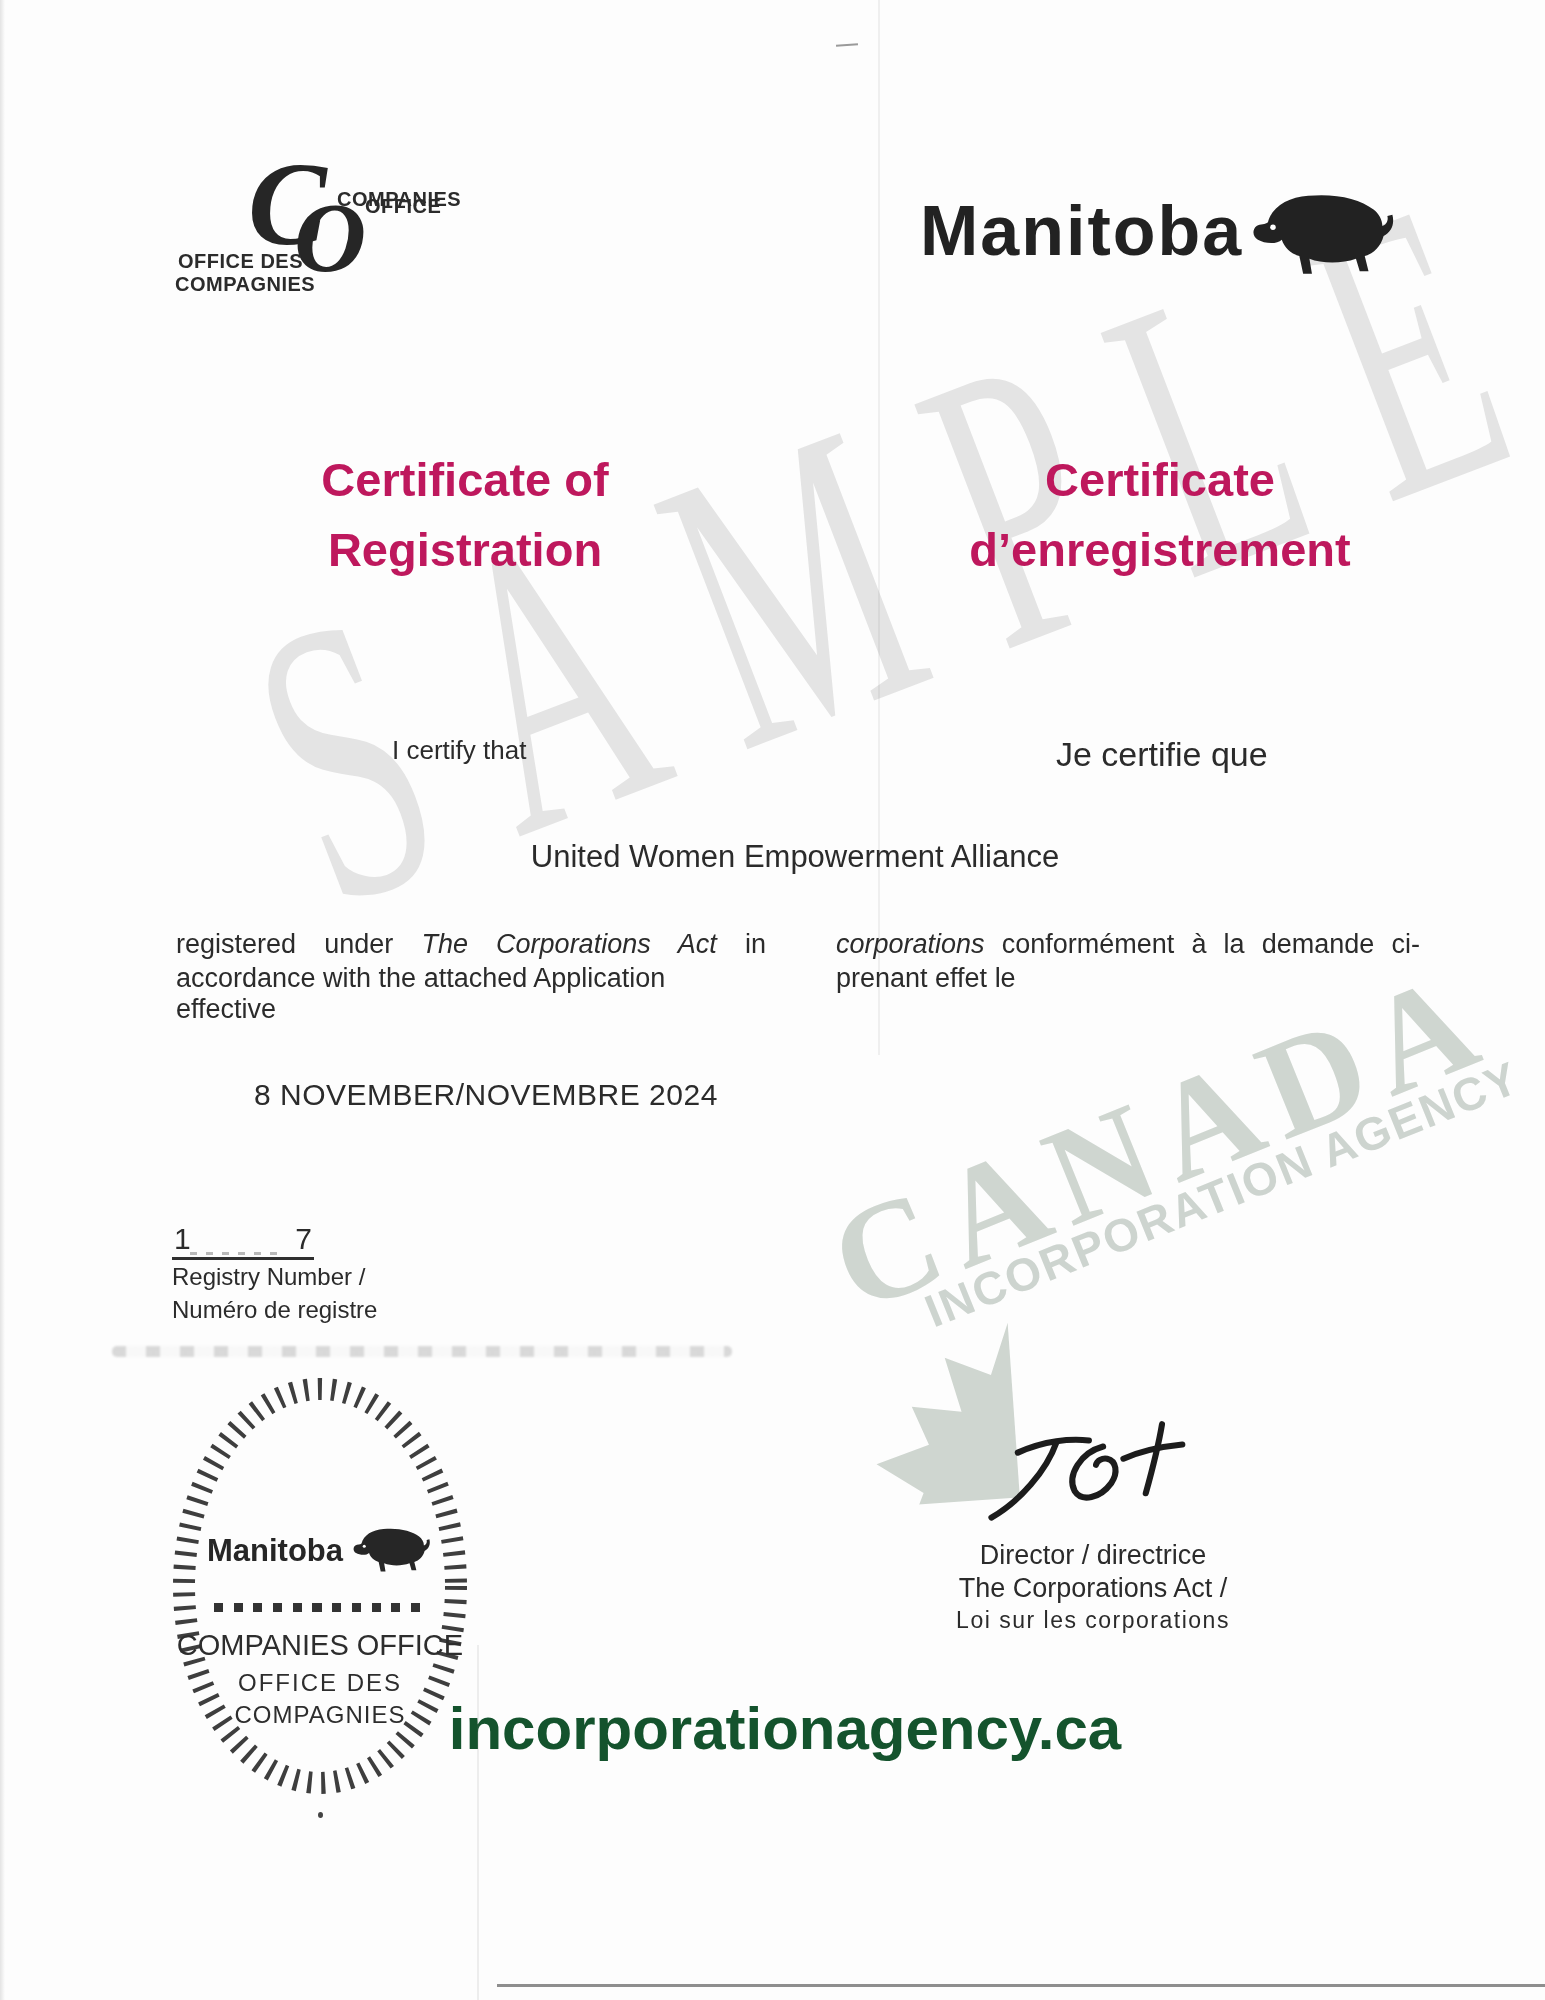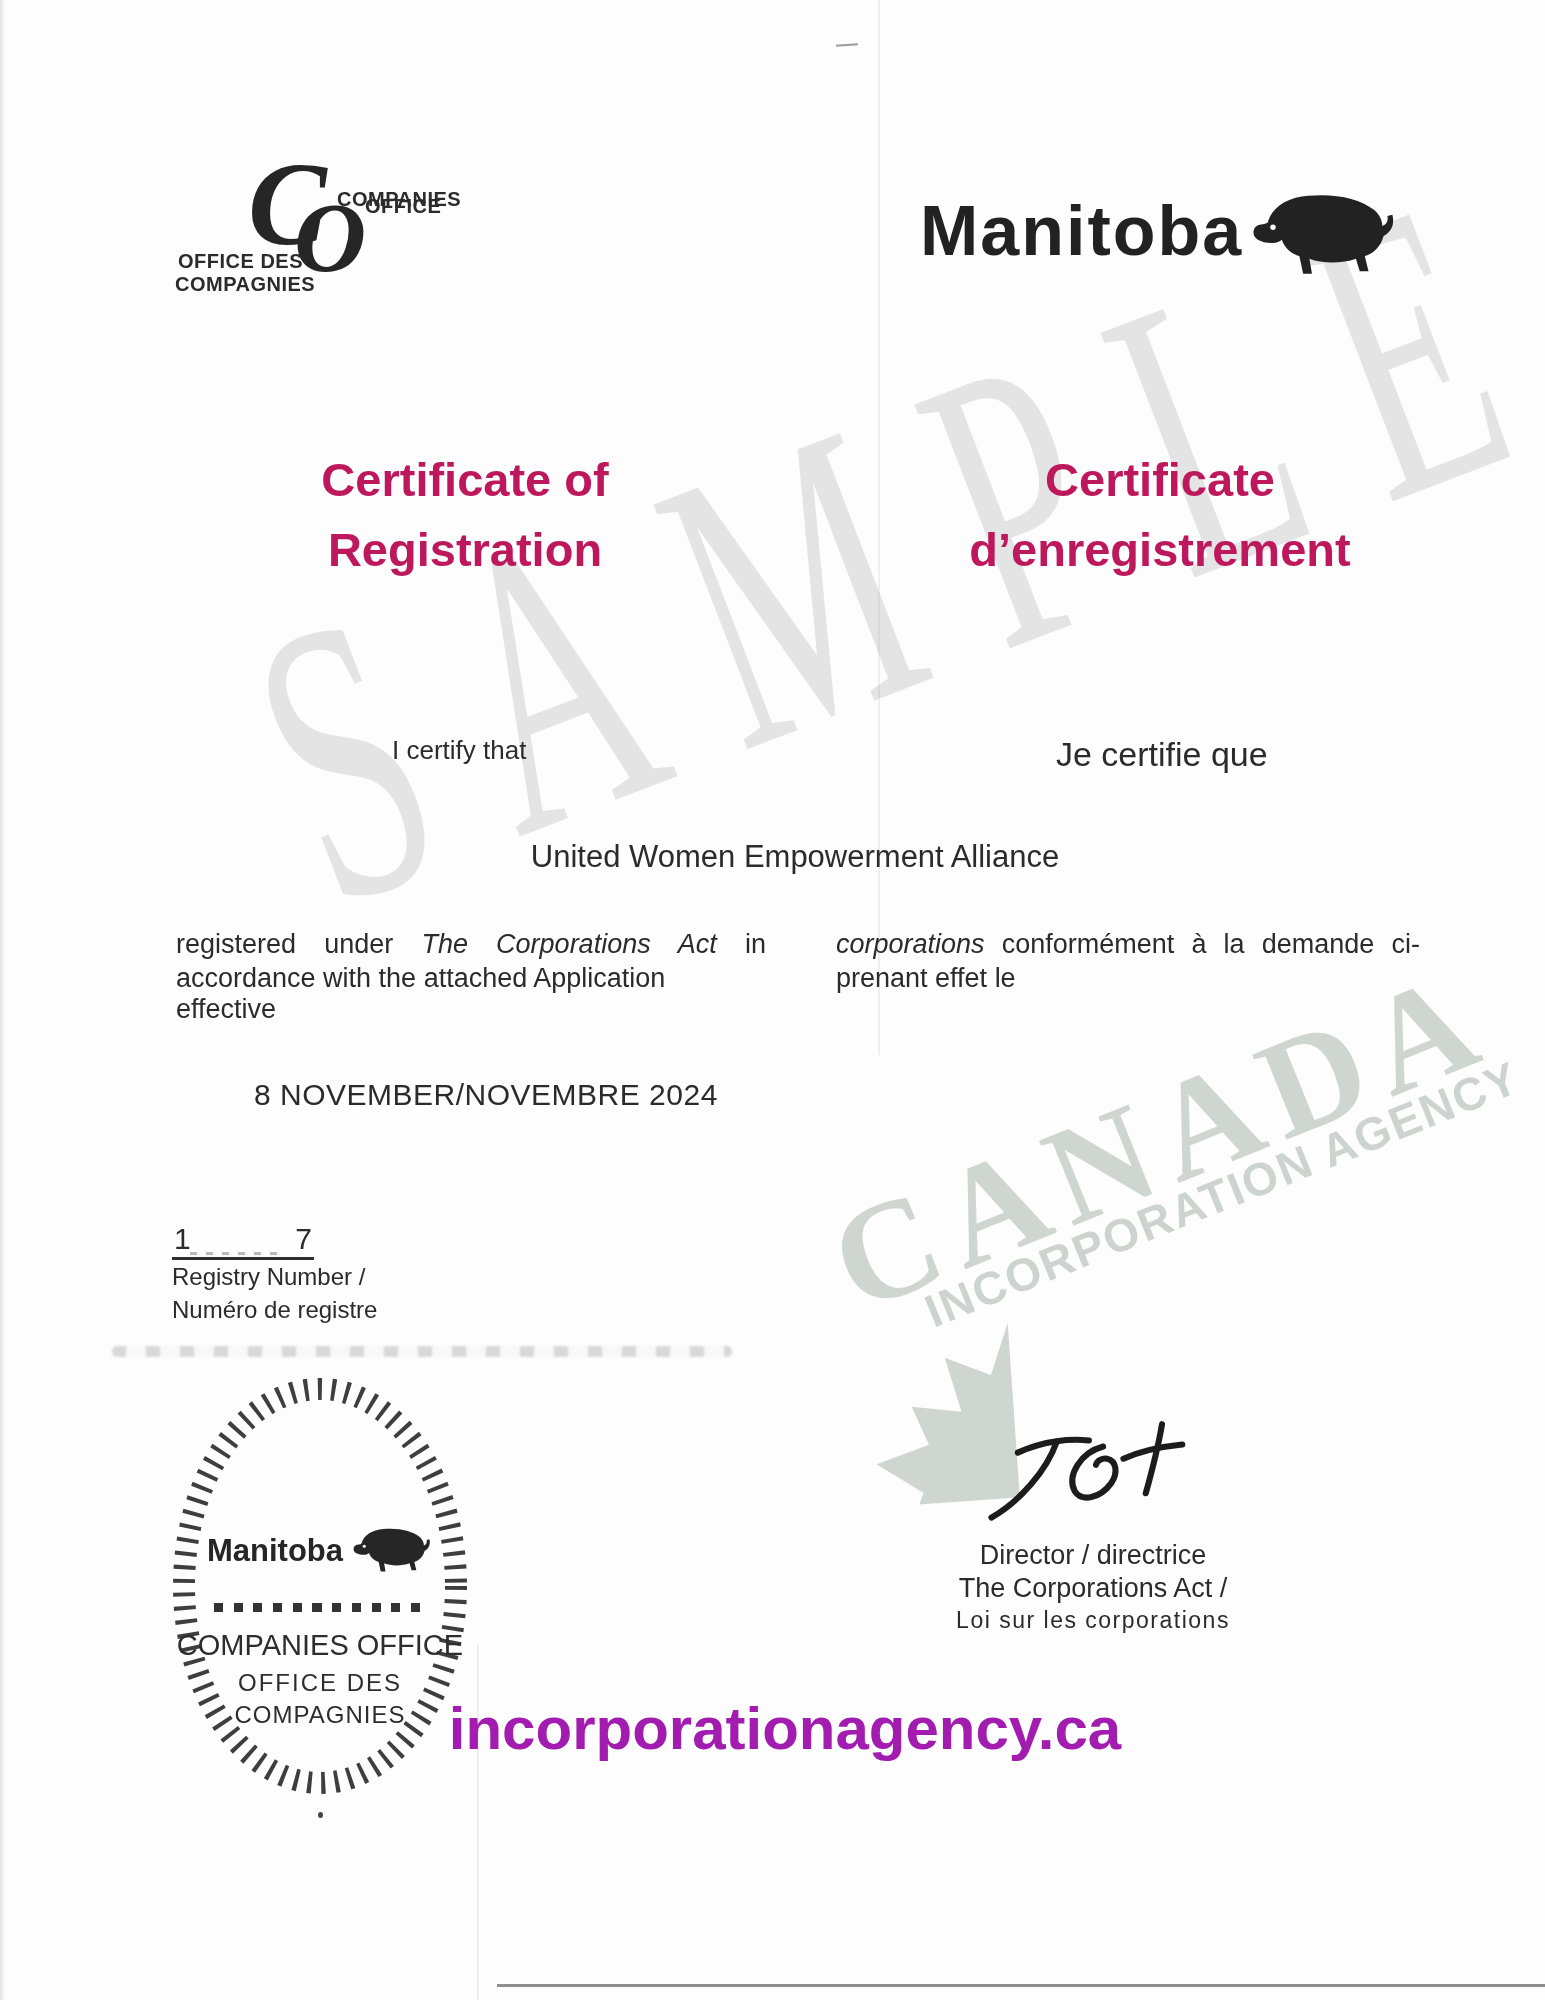--- a/index.html
+++ b/index.html
@@ -14,21 +14,21 @@
   .wm-canada{position:absolute;left:810px;top:1030px;width:700px;height:220px;z-index:0;
              font-family:"Liberation Serif",serif;font-weight:bold;font-size:140px;line-height:220px;
              letter-spacing:14px;color:#cfd6d0;text-align:center;white-space:nowrap;
              transform:rotate(-22deg);}
   .wm-agency{position:absolute;left:905px;top:1162px;width:620px;height:70px;z-index:0;
              font-size:46px;line-height:70px;font-weight:bold;letter-spacing:2px;color:#cdd4cf;
              text-align:center;white-space:nowrap;transform:rotate(-22deg);}
   .wm-leaf{position:absolute;left:718px;top:1158px;width:290px;height:350px;z-index:0;
            transform:rotate(-4deg);}
   .wm-site{position:absolute;left:390px;top:1694px;width:790px;z-index:1;text-align:center;
-           font-size:60px;font-weight:bold;color:#a21caf;}
+           font-size:60px;font-weight:bold;color:#14532d;}
 
   .content{position:absolute;left:0;top:0;width:100%;height:100%;z-index:2;}
 
   
   .co-logo{position:absolute;left:170px;top:160px;width:320px;height:145px;}
   .co-c{position:absolute;left:78px;top:-14px;font-family:"Liberation Serif",serif;
         font-style:italic;font-weight:bold;font-size:118px;line-height:118px;color:#262626;}
   .co-o{position:absolute;left:124px;top:28px;font-family:"Liberation Serif",serif;
         font-style:italic;font-weight:bold;font-size:100px;line-height:100px;color:#262626;}
   .co-t1{position:absolute;left:167px;top:28px;font-weight:bold;font-size:20px;letter-spacing:.5px;}

